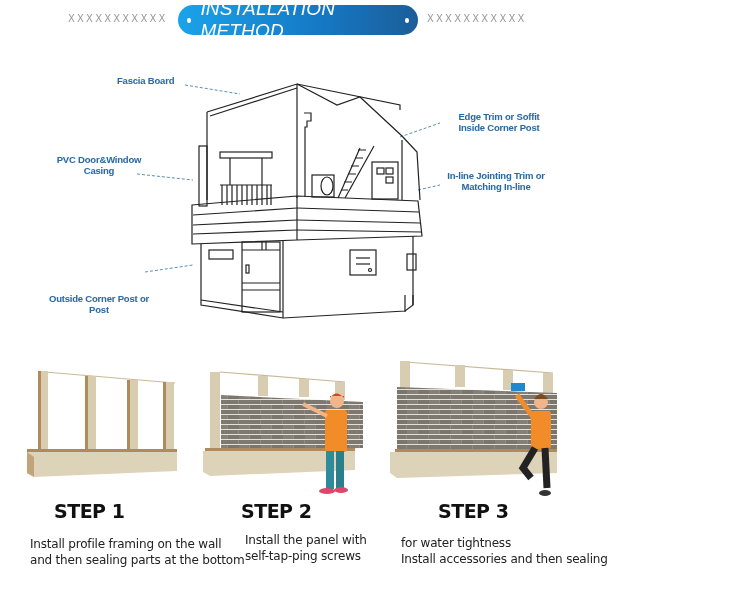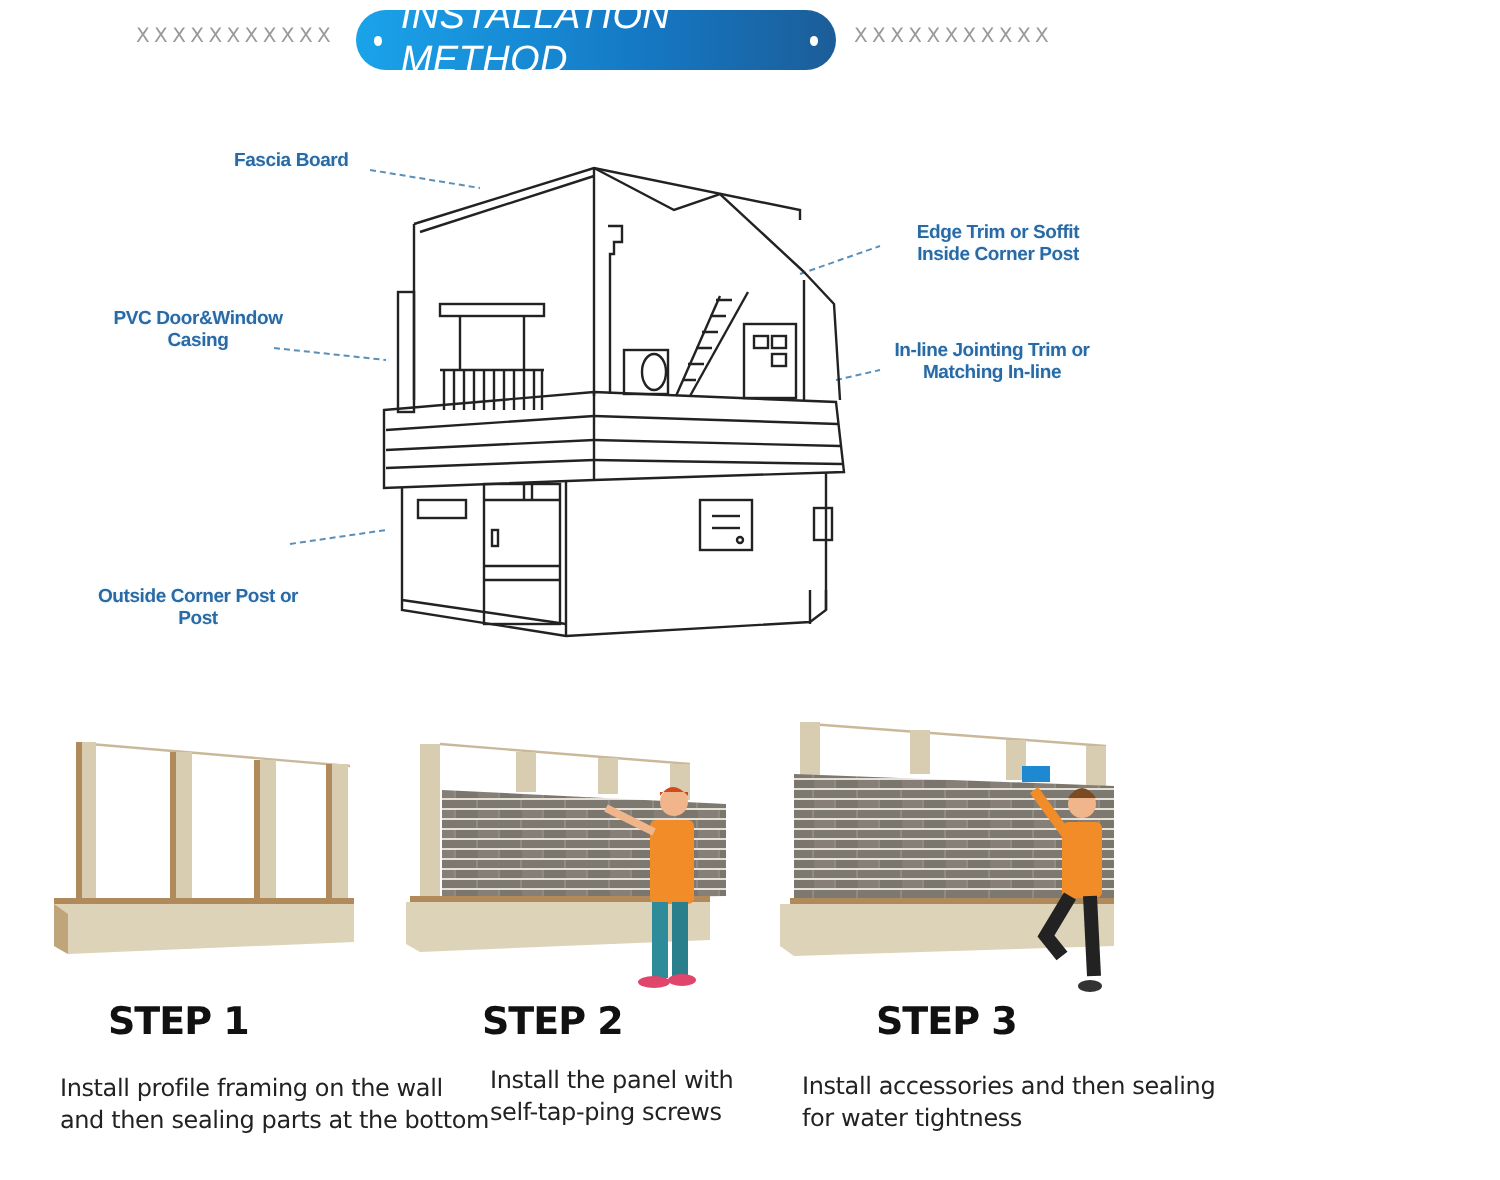--- a/index.html
+++ b/index.html
@@ -191,15 +191,15 @@
 </div>
 
 <div class="step-title" style="left:241px;top:500px;">STEP 2</div>
 <div class="step-desc" style="left:245px;top:532px;">
   <div>Install the panel with</div>
   <div>self-tap-ping screws</div>
 </div>
 
 <div class="step-title" style="left:390px;top:500px;margin-left:48px;">STEP 3</div>
 <div class="step-desc" style="left:401px;top:535px;">
+  <div>for water tightness</div>
   <div>Install accessories and then sealing</div>
-  <div>for water tightness</div>
 </div>
 
 </body></html>

